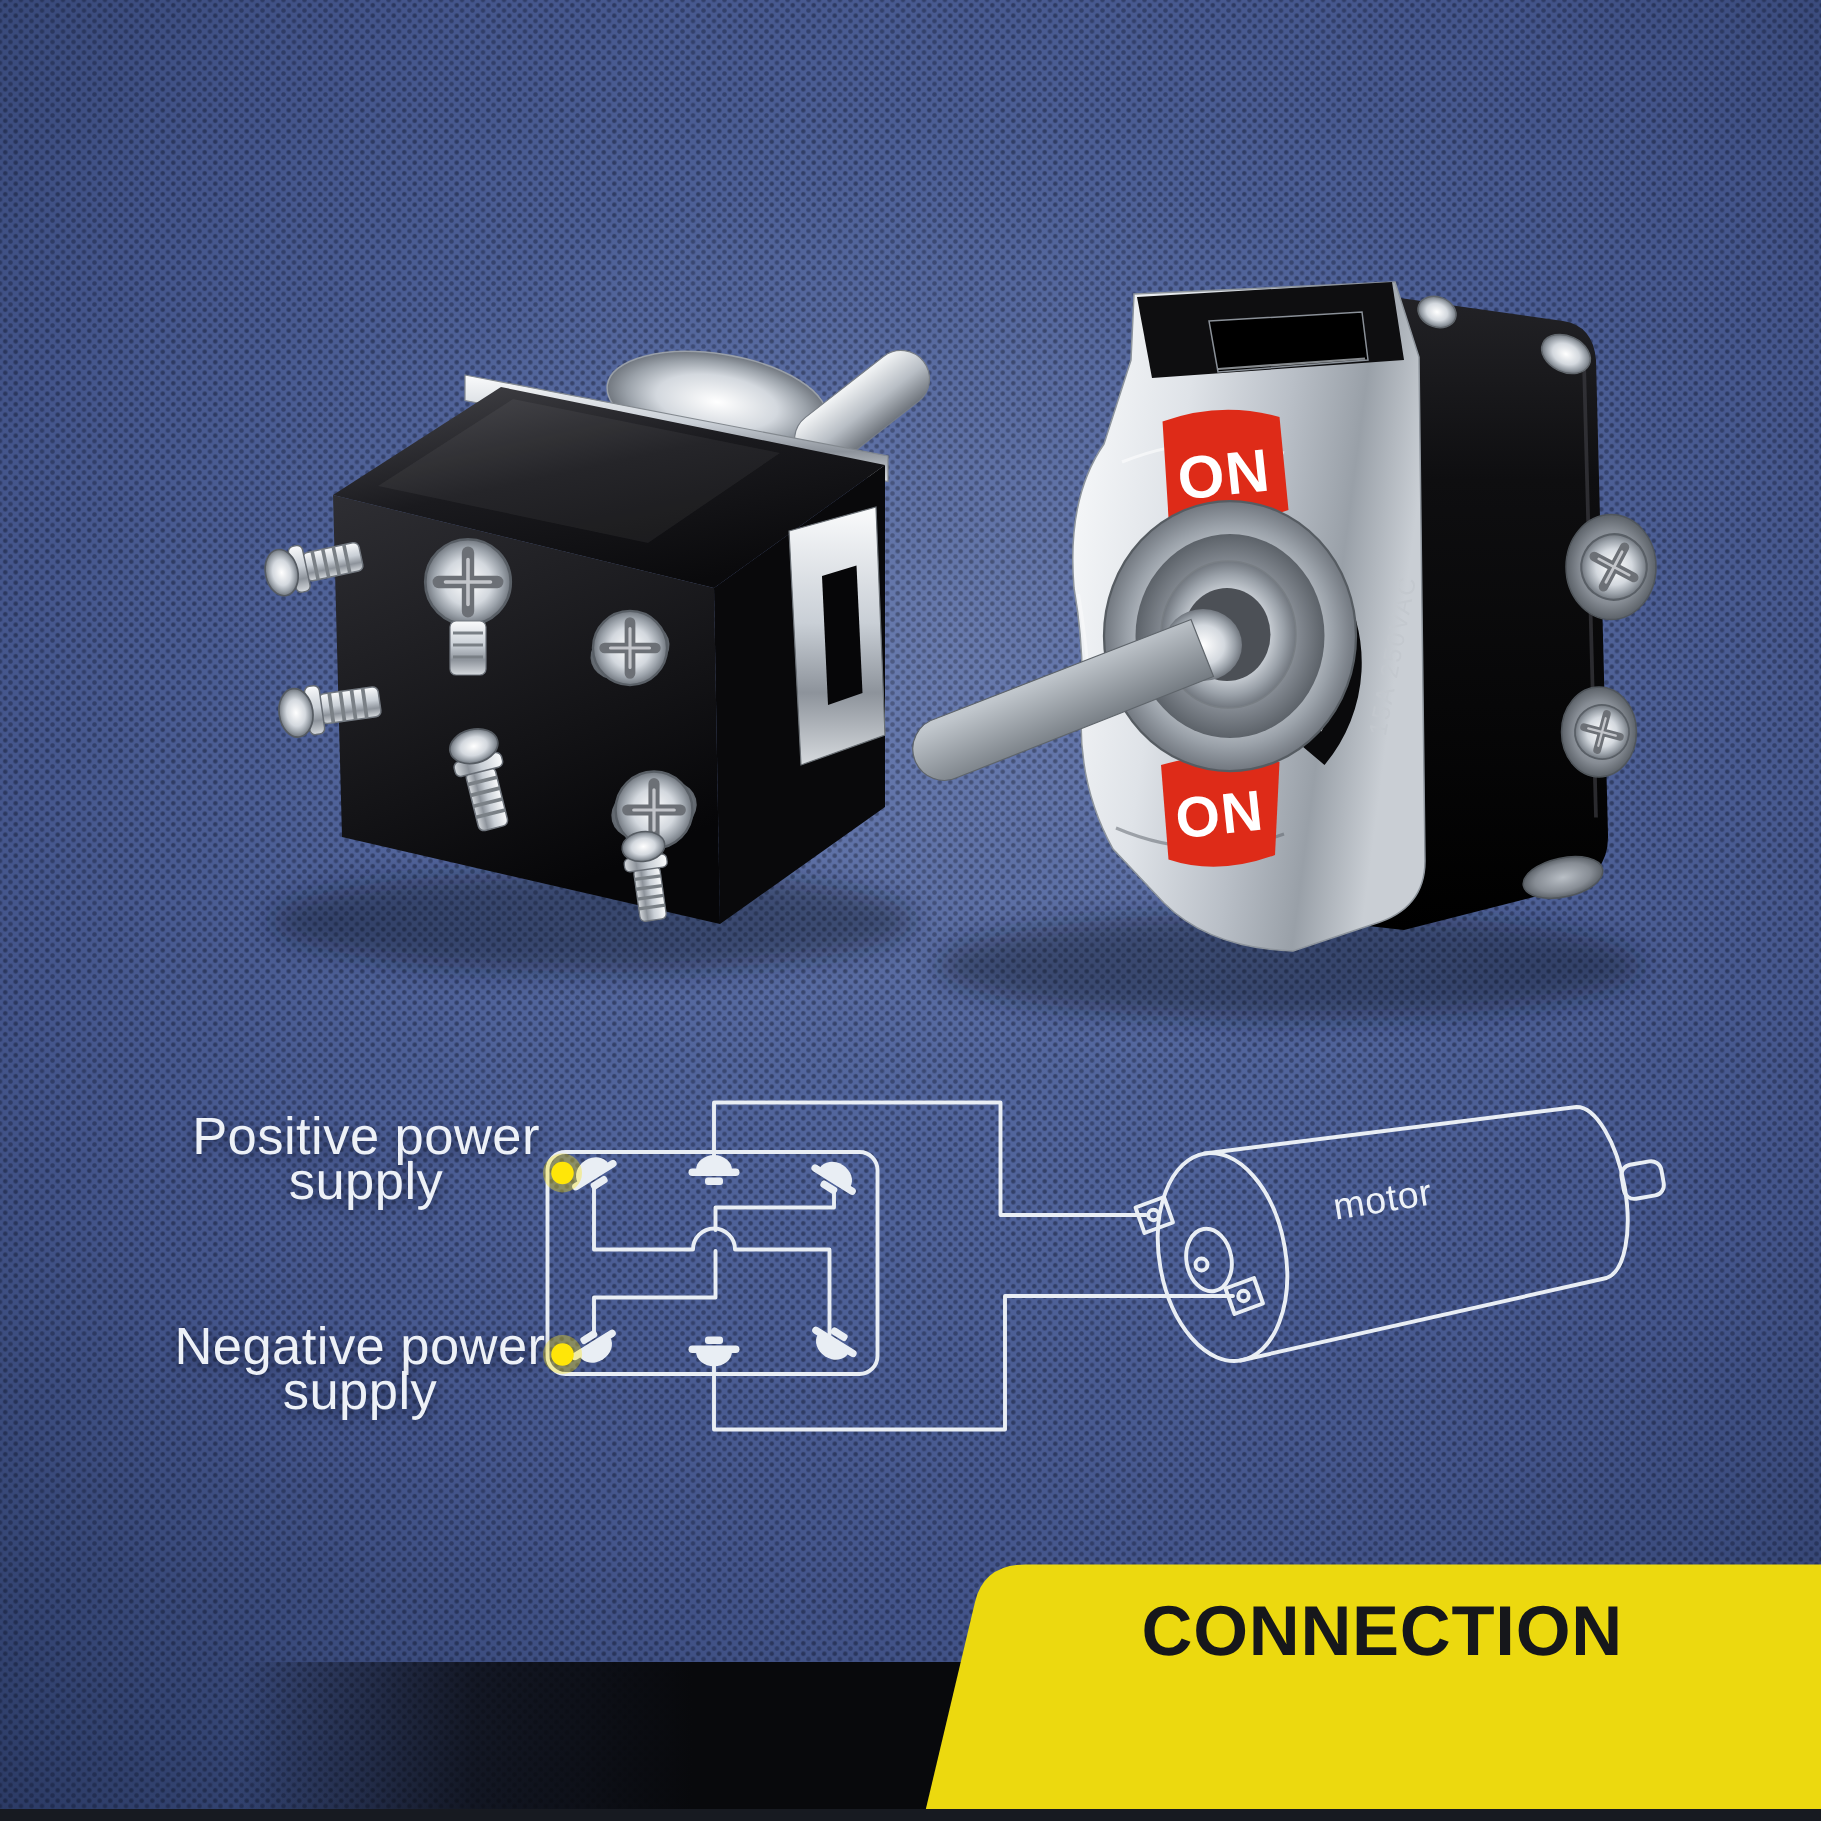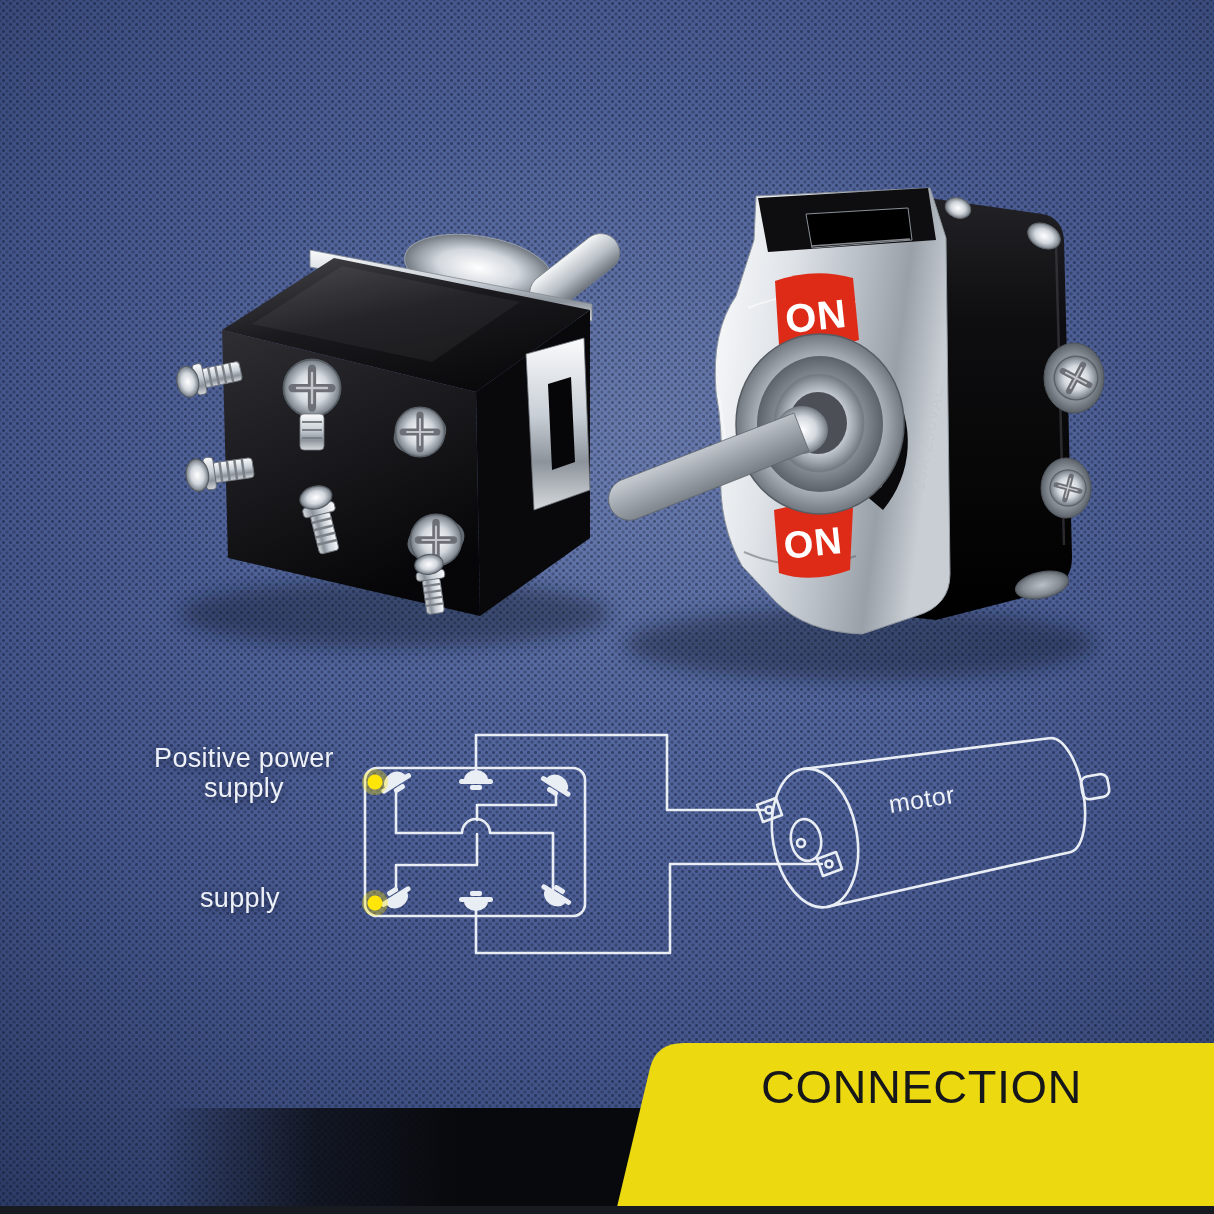--- a/index.html
+++ b/index.html
@@ -10,28 +10,28 @@
         #5b6fa7 0%, #50639a 26%, #44558b 46%, #32426f 66%, #212d52 84%, #161f3a 100%);}
   .dots{position:absolute;inset:0;opacity:.8;
       background-image:
         radial-gradient(circle, rgba(13,19,40,.55) 1.1px, rgba(13,19,40,0) 1.9px),
         radial-gradient(circle, rgba(13,19,40,.45) 1.1px, rgba(13,19,40,0) 1.9px);
       background-size:7px 7px,7px 7px;
       background-position:0 0,3.5px 3.5px;}
   svg{position:absolute;left:0;top:0;}
   svg text{font-family:"Liberation Sans",sans-serif;}
   .supply-label{position:absolute;width:264px;text-align:center;color:#edf1f7;
-      font-size:27px;line-height:30px;letter-spacing:.3px;
+      font-size:35px;line-height:30px;letter-spacing:.3px;
       text-shadow:0 2px 8px rgba(5,10,25,.55);}
   #positive-label{left:112px;top:743px;}
   #negative-label{left:108px;top:883px;}
   .black-band{position:absolute;left:0;top:1108px;width:1214px;height:99px;
       background:linear-gradient(90deg, rgba(8,9,12,0) 13%, rgba(8,9,12,.78) 26%, #08090c 38%);}
   .banner-text{position:absolute;left:761px;top:1053px;z-index:5;
-      font-weight:400;font-size:47px;line-height:67px;color:#16171b;letter-spacing:.5px;}
+      font-weight:700;font-size:47px;line-height:67px;color:#16171b;letter-spacing:.5px;}
   .bottom-strip{position:absolute;left:0;top:1206px;width:1214px;height:8px;
       background:#171a21;z-index:6;}
 </style>
 </head>
 <body>
 
 <div id="stage">
   <div class="bg"></div>
   <div class="dots"></div>
 
@@ -218,20 +218,21 @@
       <circle cx="375" cy="903" r="7.5" fill="#ffe608"></circle>
     </g>
     <text x="922" y="808" transform="rotate(-9 922 801)" font-size="25" fill="#eef2f7" text-anchor="middle" letter-spacing="0.5">motor</text>
   </svg>
 
   <div class="supply-label" id="positive-label">
     <div>Positive power</div>
     <div>supply</div>
   </div>
   <div class="supply-label" id="negative-label">
+    <div>Negative power</div>
     <div>supply</div>
   </div>
 
   <div class="black-band"></div>
   <svg width="1214" height="1214" viewBox="0 0 1214 1214" style="z-index:4">
     <path d="M 617 1207 L 650 1068 Q 656 1043 684 1043 L 1214 1043 L 1214 1207 Z" fill="#ecd90f"></path>
   </svg>
   <div class="banner-text">
     <div>CONNECTION</div>
   </div>

